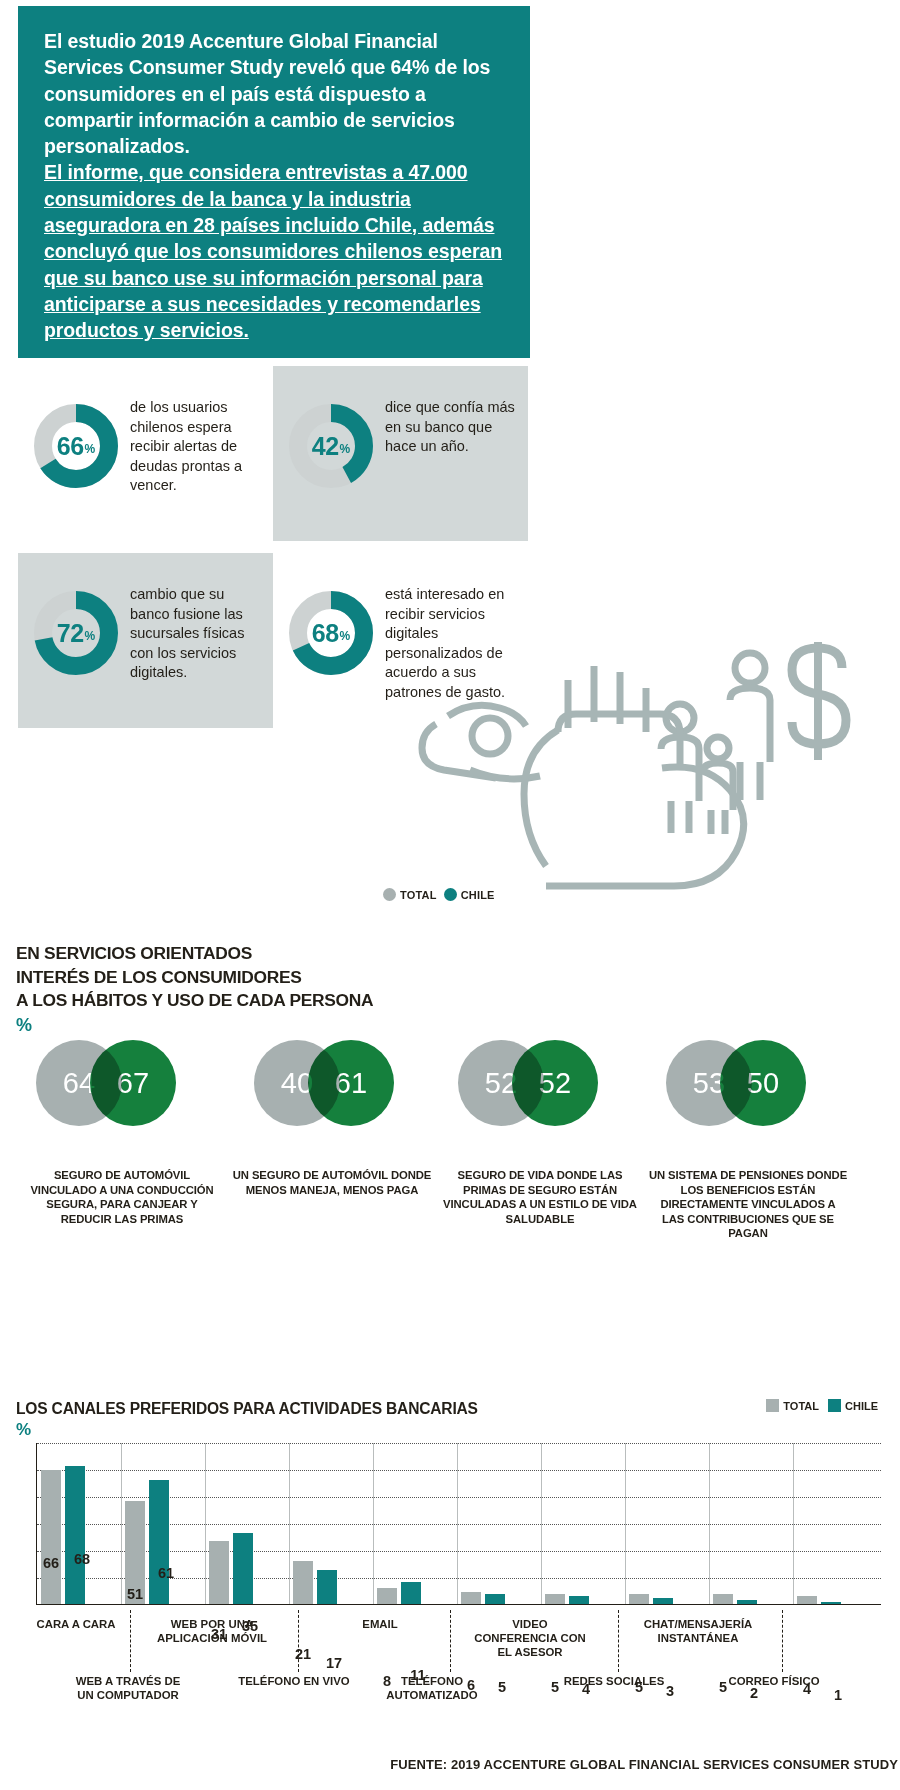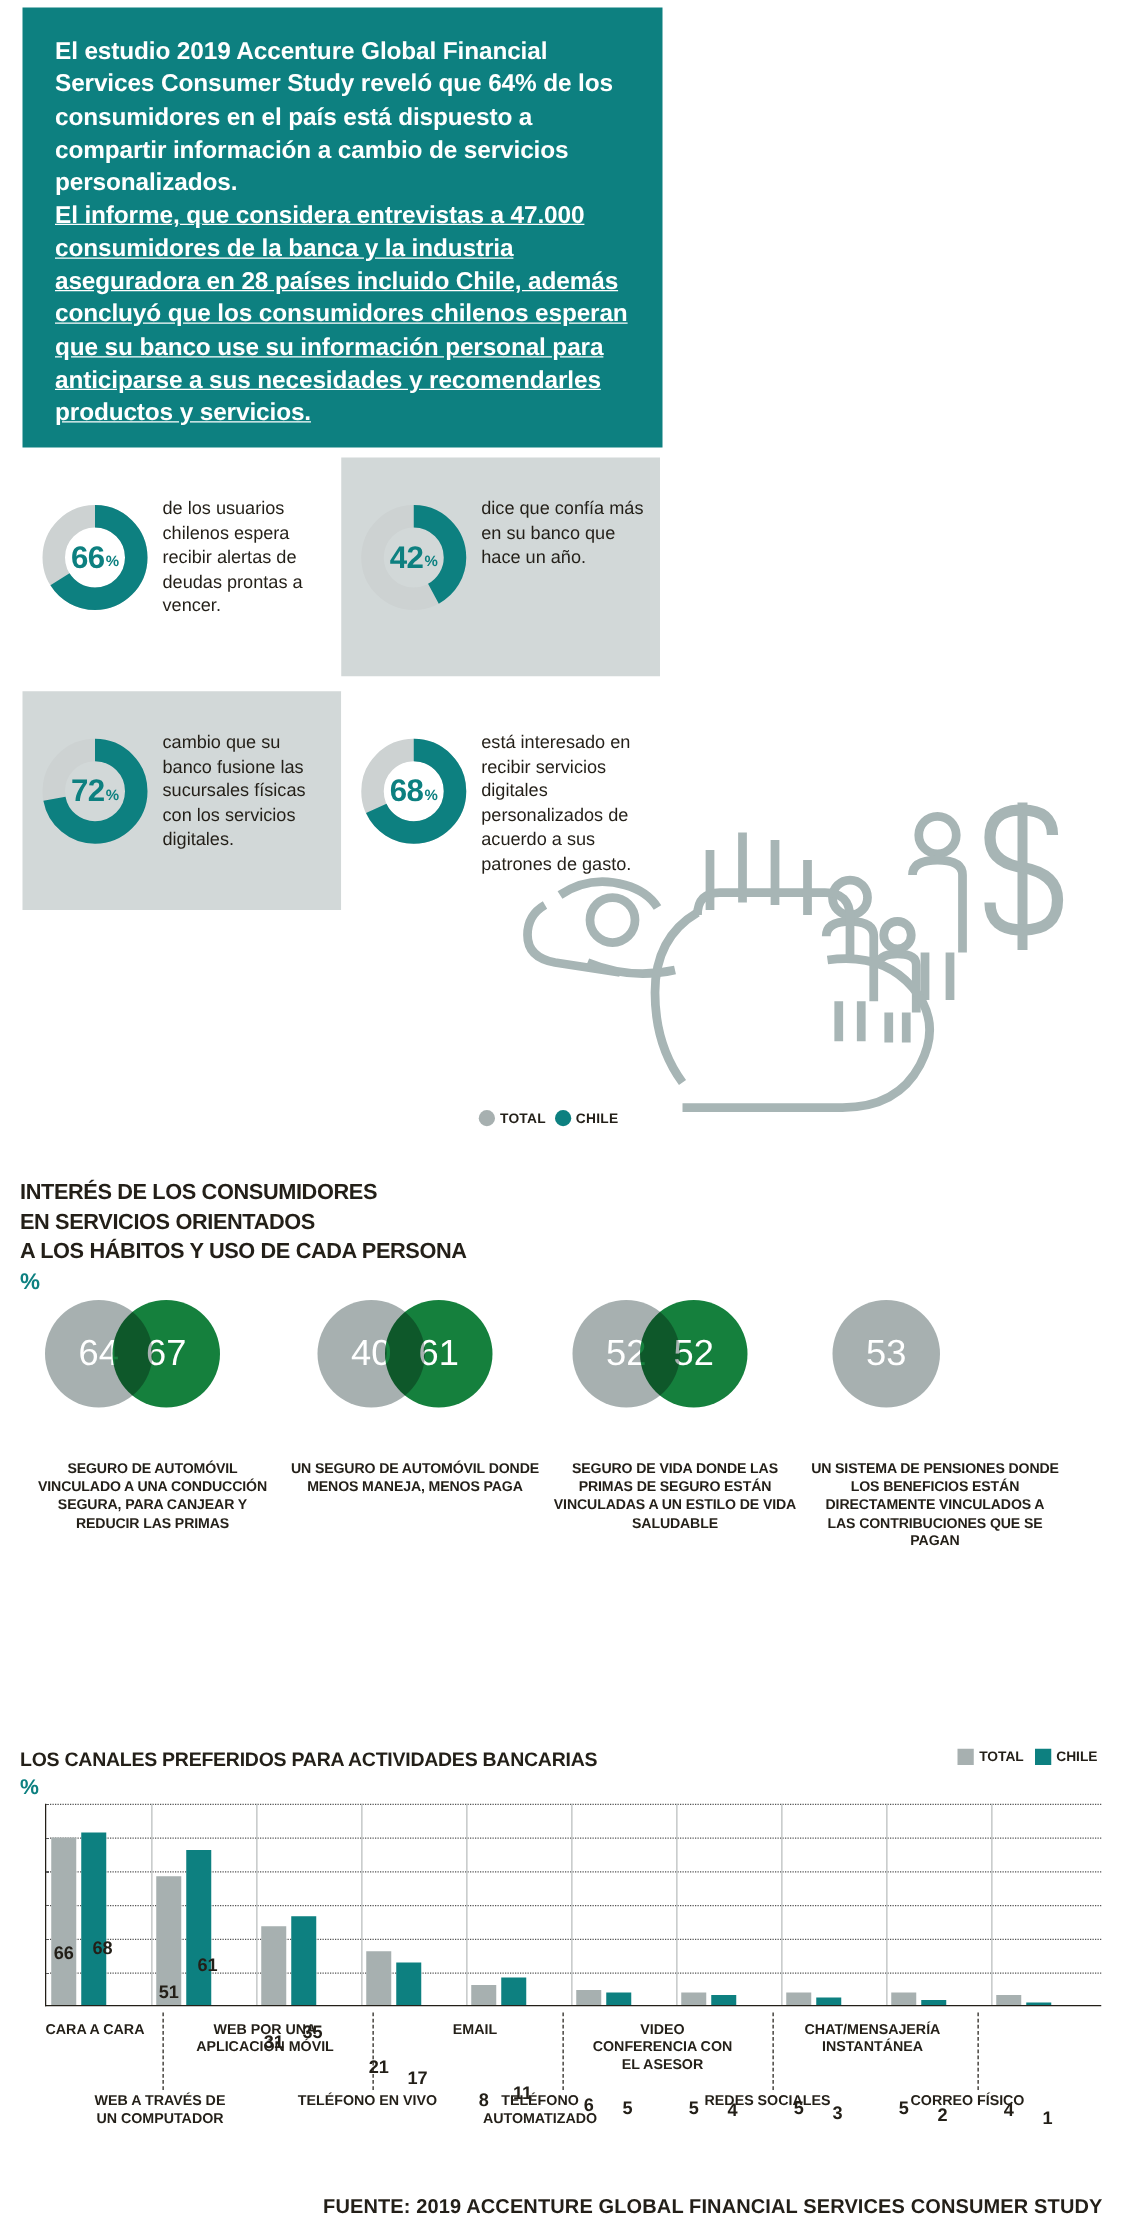--- a/index.html
+++ b/index.html
@@ -106,22 +106,22 @@
     font-size:14.5px; font-weight:700; color:#231f18;
   }
 
   .cat-label{
     position:absolute; text-align:center; font-size:11.4px; line-height:14px;
     font-weight:700; text-transform:uppercase; color:#231f18; width:120px;
   }
   .leader{ position:absolute; border-left:1px dashed #231f18; }
 
   #source{
-    position:absolute; right:18px; top:1757px;
-    font-size:16px; font-weight:700; letter-spacing:0.1px;
+    position:absolute; right:2px; top:1757px;
+    font-size:13px; font-weight:700; letter-spacing:0.1px;
     text-transform:uppercase; color:#231f18;
   }
 </style>
 </head>
 <body>
 
 <div id="header-block">
   <p>El estudio 2019 Accenture Global Financial Services Consumer Study reveló que 64% de los consumidores en el país está dispuesto a compartir información a cambio de servicios personalizados.</p>
   <p>El informe, que considera entrevistas  a 47.000 consumidores de la banca y la industria aseguradora en 28 países incluido Chile, además concluyó que los consumidores chilenos esperan que su banco use su información personal para anticiparse a sus necesidades y recomendarles productos y servicios.</p>
 </div>
@@ -203,22 +203,22 @@
     <path d="M52 150 q34 14 70 6"></path>
 
     <path d="M128 246 q-22 -30 -22 -72 q0 -44 34 -64"></path>
     <path d="M150 108 l0 -48 M176 102 l0 -56 M202 104 l0 -52 M228 112 l0 -44"></path>
     <path d="M140 112 q0 -18 18 -18 l84 0 q20 0 20 20 l0 36"></path>
     <path d="M244 148 q44 -6 68 22 q24 28 6 62 q-18 34 -62 34 l-128 0"></path>
   </g>
 </svg>
 
 <div id="venn-title">
+  <div>EN SERVICIOS ORIENTADOS</div>
   <div>INTERÉS DE LOS CONSUMIDORES</div>
-  <div>EN SERVICIOS ORIENTADOS</div>
   <div>A LOS HÁBITOS Y USO DE CADA PERSONA</div>
 </div>
 <div id="venn-pct">%</div>
 
 <div id="venn-legend">
   <span class="lg">
     <span class="dot" style="background:#a7b0b0"></span>
     <span>TOTAL</span>
   </span>
   <span class="lg">
@@ -235,20 +235,21 @@
   <div class="venn-group" style="left:236px">
     <div class="venn-circle total">40</div>
     <div class="venn-circle chile">61</div>
   </div>
   <div class="venn-group" style="left:440px">
     <div class="venn-circle total">52</div>
     <div class="venn-circle chile">52</div>
   </div>
   <div class="venn-group" style="left:648px">
     <div class="venn-circle total">53</div>
+    <div class="venn-circle chile">50</div>
   </div>
 </div>
 
 <div class="venn-label" style="left:22px">SEGURO DE AUTOMÓVIL VINCULADO A UNA CONDUCCIÓN SEGURA, PARA CANJEAR Y REDUCIR LAS PRIMAS</div>
 <div class="venn-label" style="left:232px">UN SEGURO DE AUTOMÓVIL DONDE MENOS MANEJA, MENOS PAGA</div>
 <div class="venn-label" style="left:440px">SEGURO DE VIDA DONDE LAS PRIMAS DE SEGURO ESTÁN VINCULADAS A UN ESTILO DE VIDA SALUDABLE</div>
 <div class="venn-label" style="left:648px">UN SISTEMA DE PENSIONES DONDE LOS BENEFICIOS ESTÁN DIRECTAMENTE VINCULADOS A LAS CONTRIBUCIONES QUE SE PAGAN</div>
 
 <div id="bar-title">LOS CANALES PREFERIDOS PARA ACTIVIDADES BANCARIAS</div>
 <div id="bar-pct">%</div>

